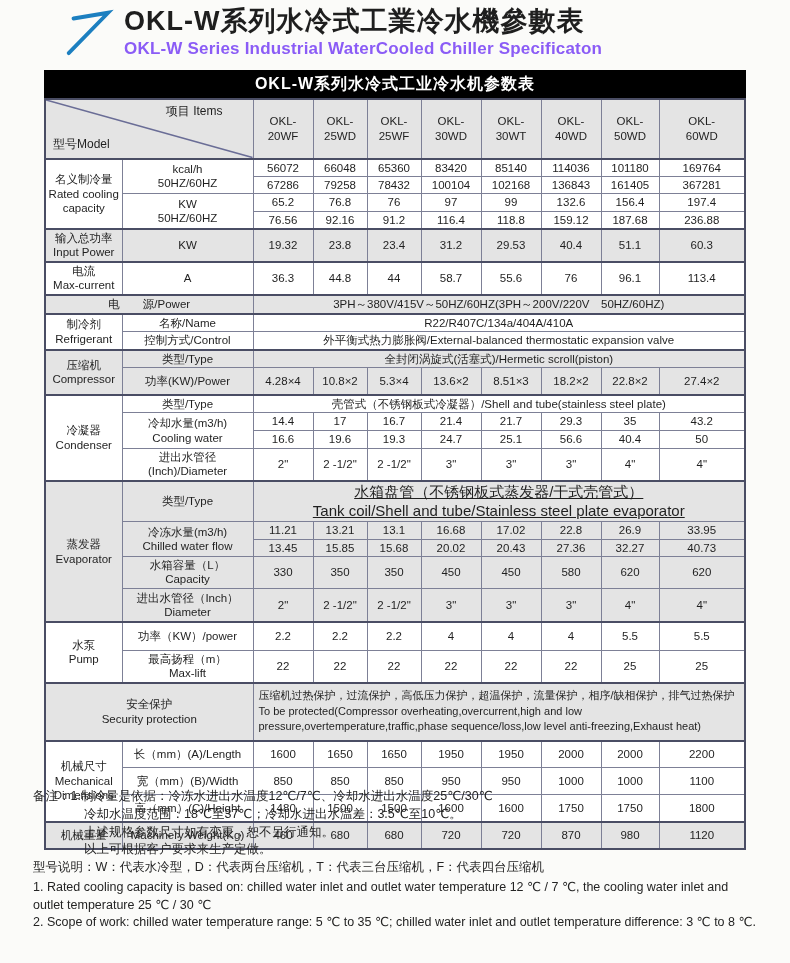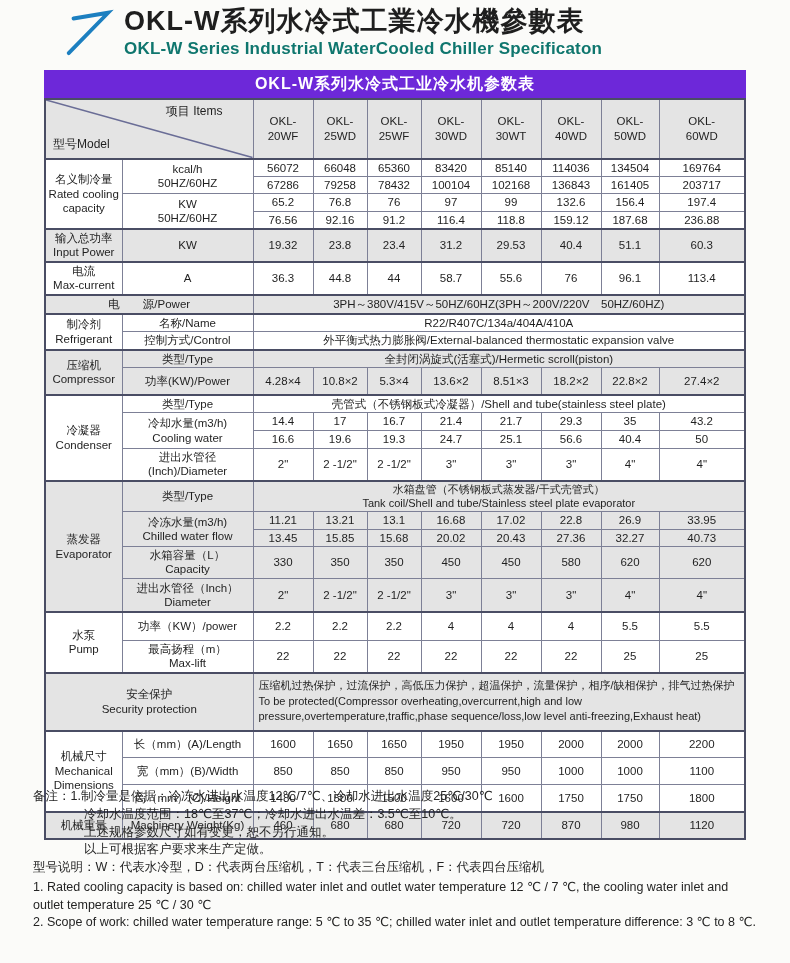--- a/index.html
+++ b/index.html
@@ -3,36 +3,36 @@
 <meta charset="utf-8">
 <style>
   * { margin: 0; padding: 0; box-sizing: border-box; }
   html, body { width: 790px; background: #fbfbf9; font-family: "Liberation Sans", "DejaVu Sans", sans-serif; color: #222; }
   .page { position: relative; width: 790px; height: 963px; overflow: hidden; }
 
   
   .title-block { position: absolute; top: 6px; left: 58px; display: flex; align-items: flex-start; }
   .arrow-wrap { width: 58px; height: 52px; margin-right: 8px; }
   .title-zh { font-size: 27px; font-weight: bold; color: #1e1e1e; letter-spacing: 1px; line-height: 1.15; }
-  .title-en { font-size: 17px; font-weight: bold; color: #0f766e; margin-top: 2px; letter-spacing: 0.2px; }
+  .title-en { font-size: 17px; font-weight: bold; color: #8b5cf6; margin-top: 2px; letter-spacing: 0.2px; }
 
   
   .table-wrap { position: absolute; top: 70px; left: 44px; width: 702px; }
-  .banner { height: 28px; line-height: 28px; text-align: center; background: #6d28d9; color: #ffffff;
+  .banner { height: 28px; line-height: 28px; text-align: center; background: #000000; color: #ffffff;
             font-size: 16px; font-weight: bold; letter-spacing: 1px; }
 
   
   table { border-collapse: collapse; table-layout: fixed; width: 701px; font-size: 11.5px; color: #1f1f1f;
           border: 2px solid #4a4d64; }
   td { border: 1px solid #7d8096; text-align: center; vertical-align: middle; padding: 1px 2px;
        white-space: pre-line; line-height: 1.25; background: #ffffff; overflow: hidden; }
   tr.shaded td { background: #e4e4e4; }
   tr.sec td { border-top: 2px solid #4a4d64; }
   td.lab { font-size: 11.5px; }
-  .fs11 { font-size: 11px; }
+  .fs11 { font-size: 15px; text-decoration: underline; }
 
   tr.h33 td { height: 33px; } tr.h16 td { height: 16px; } tr.h29 td { height: 29px; }
   tr.h28 td { height: 28px; } tr.h19 td { height: 19px; } tr.h18 td { height: 18px; }
   tr.h27 td { height: 27px; } tr.h30 td { height: 30px; } tr.h17 td { height: 17px; }
   tr.h34 td { height: 34px; } tr.h58 td { height: 58px; }
 
   
   td.corner { position: relative; padding: 0; }
   td.corner svg { position: absolute; top: 0; left: 0; width: 100%; height: 100%; }
   .c-model { position: absolute; left: 7px; bottom: 6px; font-size: 12px; }
@@ -113,32 +113,32 @@
 Rated cooling
 capacity</td>
           <td rowspan="2" class="lab">kcal/h
 50HZ/60HZ</td>
         <td>56072</td>
             <td>66048</td>
             <td>65360</td>
             <td>83420</td>
             <td>85140</td>
             <td>114036</td>
-            <td>134504</td>
+            <td>101180</td>
             <td>169764</td>
           </tr>
         <tr class="h16">
             <td>67286</td>
             <td>79258</td>
             <td>78432</td>
             <td>100104</td>
             <td>102168</td>
             <td>136843</td>
             <td>161405</td>
-            <td>203717</td>
+            <td>367281</td>
           </tr>
         <tr class="h16">
           <td rowspan="2" class="lab">KW
 50HZ/60HZ</td>
         <td>65.2</td>
             <td>76.8</td>
             <td>76</td>
             <td>97</td>
             <td>99</td>
             <td>132.6</td>

